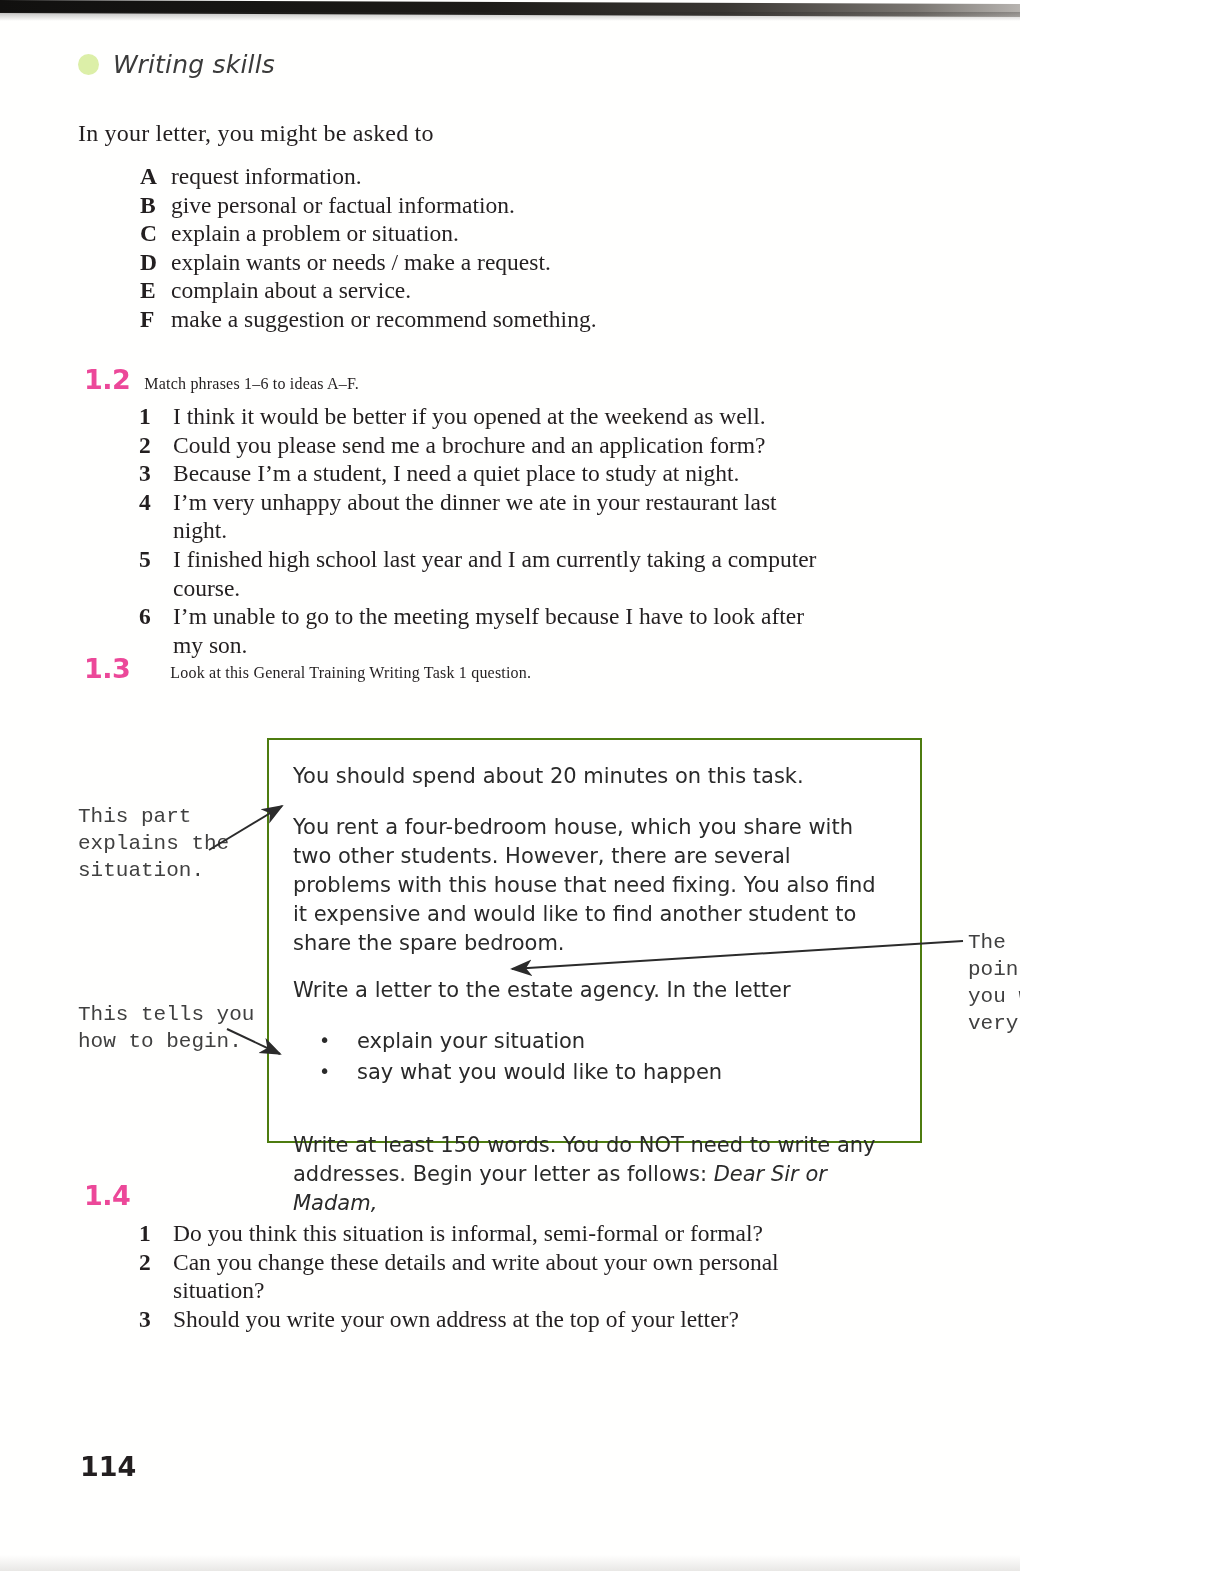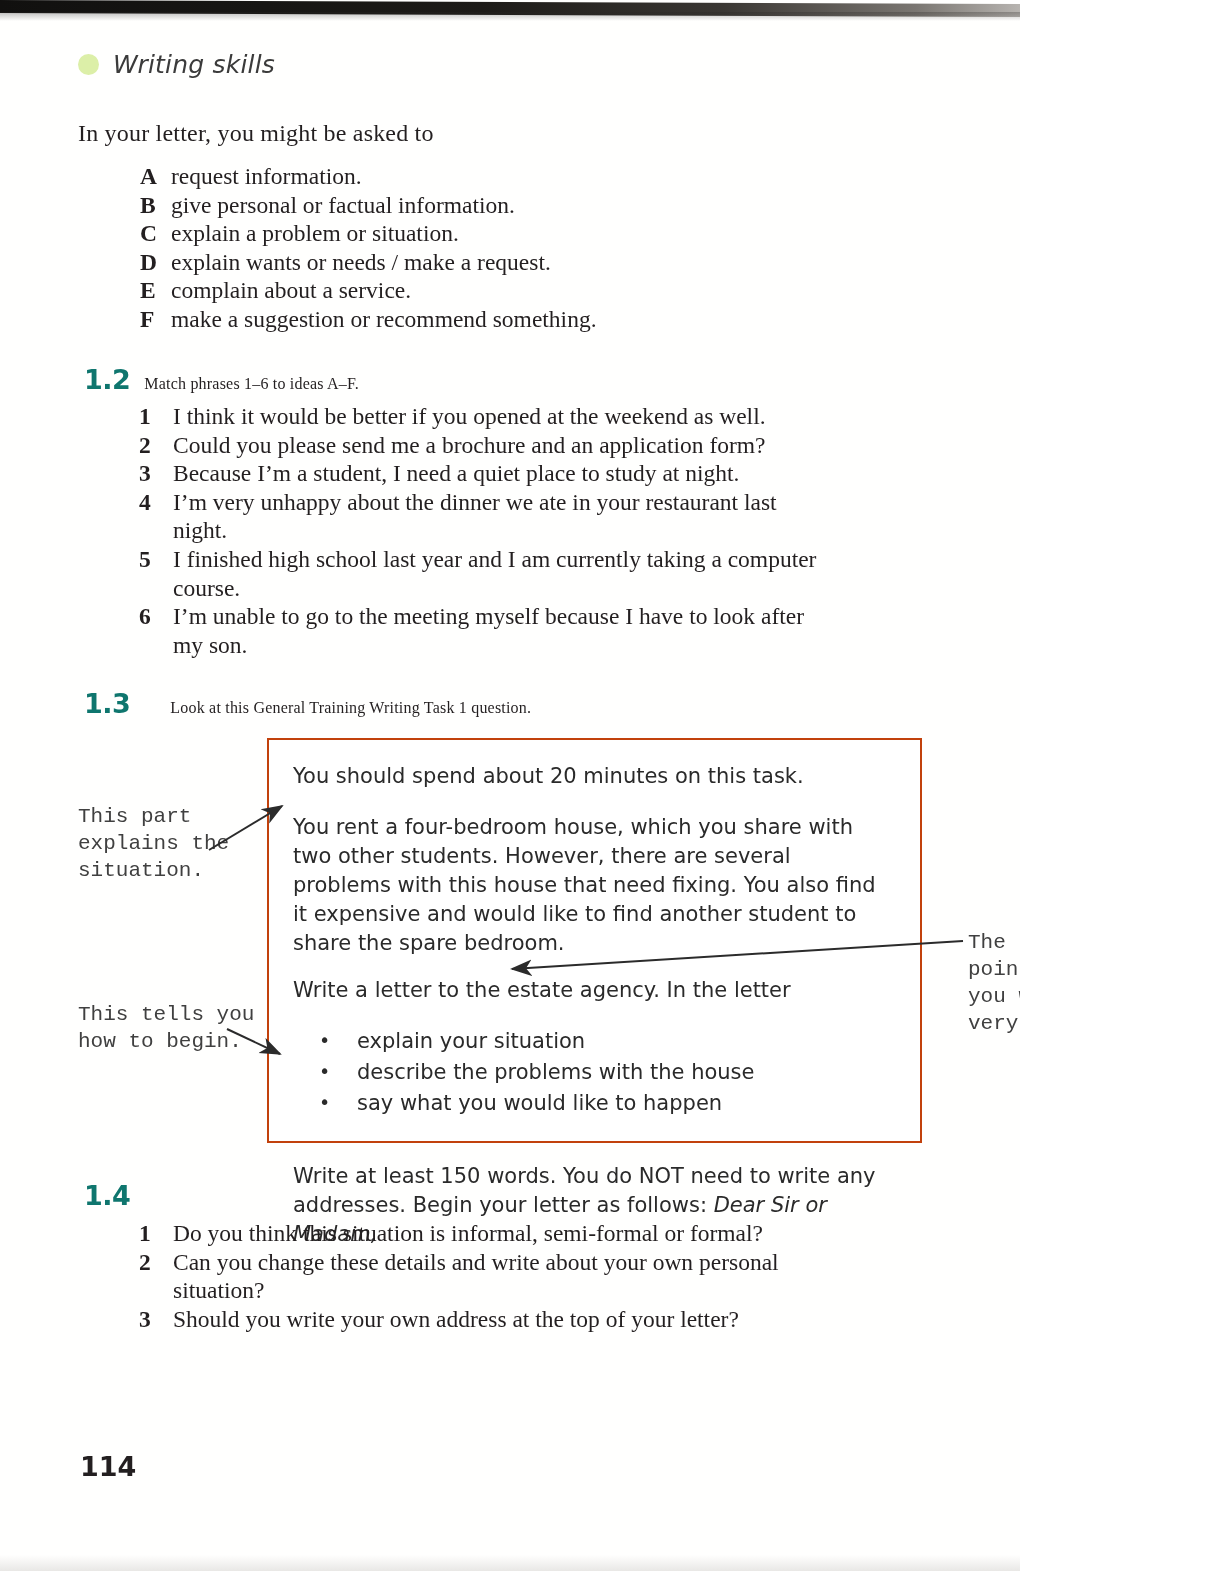--- a/index.html
+++ b/index.html
@@ -105,37 +105,37 @@
   .ex {
     position: absolute;
     display: flex;
     align-items: baseline;
     gap: 14px;
   }
   .ex-num {
     font-family: "DejaVu Sans", "Liberation Sans", sans-serif;
     font-weight: bold;
     font-size: 27px;
-    color: #0f766e;
+    color: #ec4899;
     letter-spacing: -0.5px;
   }
   .ex-text {
     font-size: 16px;
     letter-spacing: 0.2px;
   }
   .ex-12 { left: 84px; top: 364px; }
-  .ex-13 { left: 84px; top: 688px; gap: 40px; }
+  .ex-13 { left: 84px; top: 653px; gap: 40px; }
   .ex-14 { left: 84px; top: 1180px; }
 
   
   .taskbox {
     position: absolute;
     left: 267px; top: 738px;
     width: 655px; height: 405px;
-    border: 2px solid #c2410c;
+    border: 2px solid #4d7c0f;
     box-sizing: border-box;
     background: #ffffff;
   }
   .taskbox-inner {
     font-family: "DejaVu Sans", "Liberation Sans", sans-serif;
     font-size: 21px;
     line-height: 29px;
     color: #2a2a2a;
     padding: 22px 26px 0 24px;
   }
@@ -270,21 +270,20 @@
     <span class="ex-text">Look at this General Training Writing Task 1 question.</span>
   </div>
 
   <div class="taskbox">
     <div class="taskbox-inner">
       <p class="tb-p">You should spend about 20 minutes on this task.</p>
       <p class="tb-p tight">You rent a four-bedroom house, which you share with two other students. However, there are several problems with this house that need fixing. You also find it expensive and would like to find another student to share the spare bedroom.</p>
       <p class="tb-p">Write a letter to the estate agency. In the letter</p>
       <ul class="tb-bullets">
         <li>explain your situation</li>
-        <li>describe the problems with the house</li>
         <li>say what you would like to happen</li>
       </ul>
       <p class="tb-final"><span>Write at least 150 words. You do NOT need to write any addresses. Begin your letter as follows: </span><span class="tb-italic">Dear Sir or Madam,</span></p>
     </div>
   </div>
 
   <div class="anno anno-situation">This part explains the situation.</div>
   <div class="anno anno-begin">This tells you how to begin.</div>
   <div class="anno anno-bullets">The bullet points tell you what to very about.</div>
 

